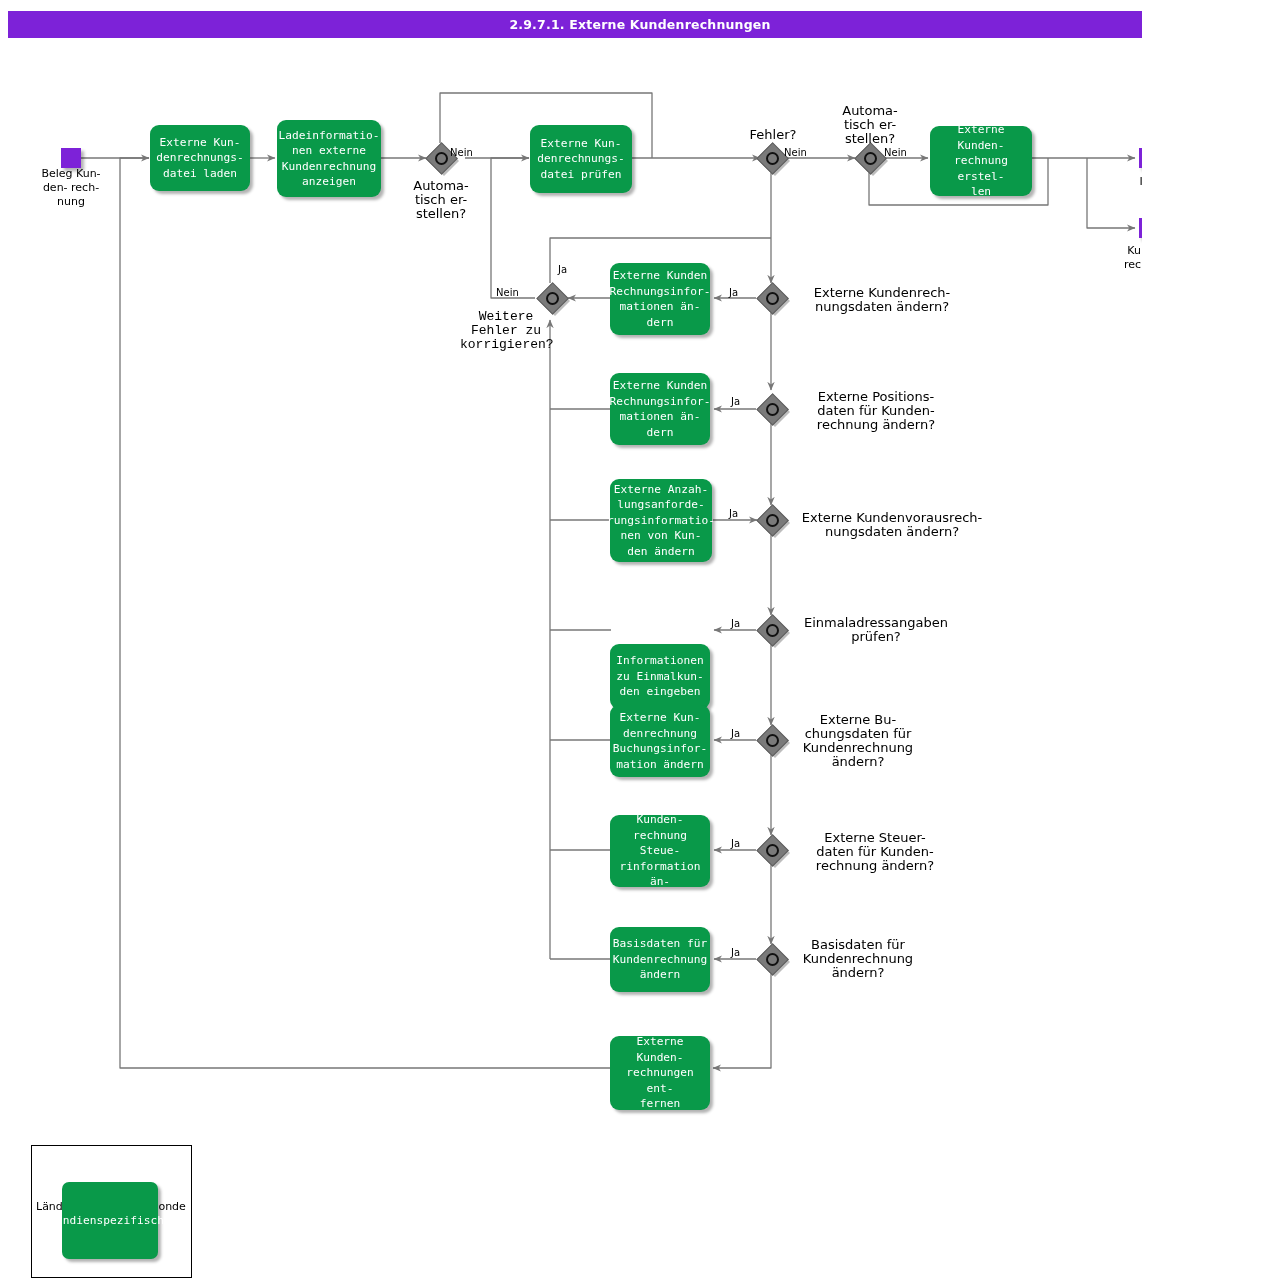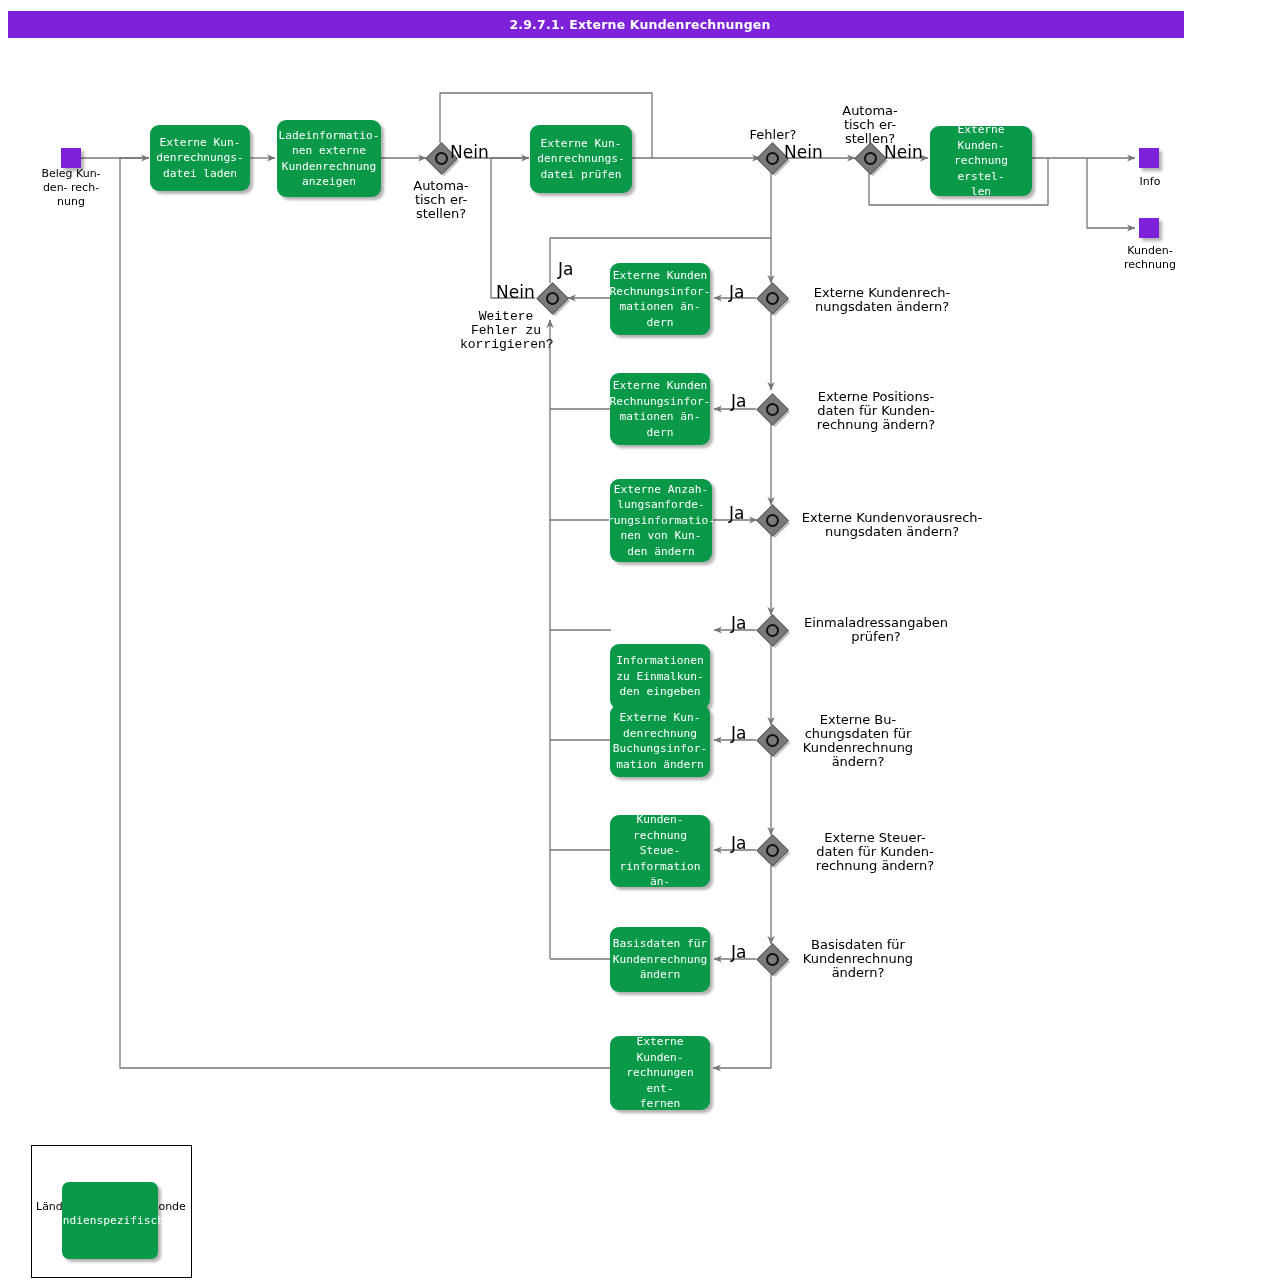--- a/index.html
+++ b/index.html
@@ -1,17 +1,17 @@
 <!DOCTYPE html>
 <html><head>
 <meta charset="utf-8">
 <style>
   html,body{margin:0;padding:0;background:#ffffff;}
   body{font-family:"DejaVu Sans", sans-serif;}
-  #page{position:relative;width:1142px;height:1285px;overflow:hidden;background:#fff;padding-left:42px;}
+  #page{position:relative;width:1142px;height:1285px;overflow:hidden;background:#fff;}
 
   
   #titlebar{
     position:absolute;left:8px;top:11px;width:1264px;height:27px;
     background:#7D22D8;color:#ffffff;
     font-family:"DejaVu Sans", sans-serif;
     font-size:12.5px;font-weight:bold;
     display:flex;align-items:center;justify-content:center;
     letter-spacing:.2px;
   }
@@ -73,21 +73,21 @@
   .lbl{
     position:absolute;
     font-family:"DejaVu Sans", sans-serif;
     font-size:13px;line-height:14px;color:#000000;
     white-space:pre-line;
   }
   .lbl.c{text-align:center;}
   .flow{
     position:absolute;
     font-family:"DejaVu Sans", sans-serif;
-    font-size:17px;line-height:13px;color:#000000;
+    font-size:10px;line-height:13px;color:#000000;
   }
 
   
   #legend{
     position:absolute;left:31px;top:1145px;width:159px;height:131px;
     border:1px solid #000000;background:transparent;
   }
   #legend-text{
     position:absolute;left:36px;top:1200px;width:150px;
     font-family:"DejaVu Sans", sans-serif;font-size:11px;color:#000;

